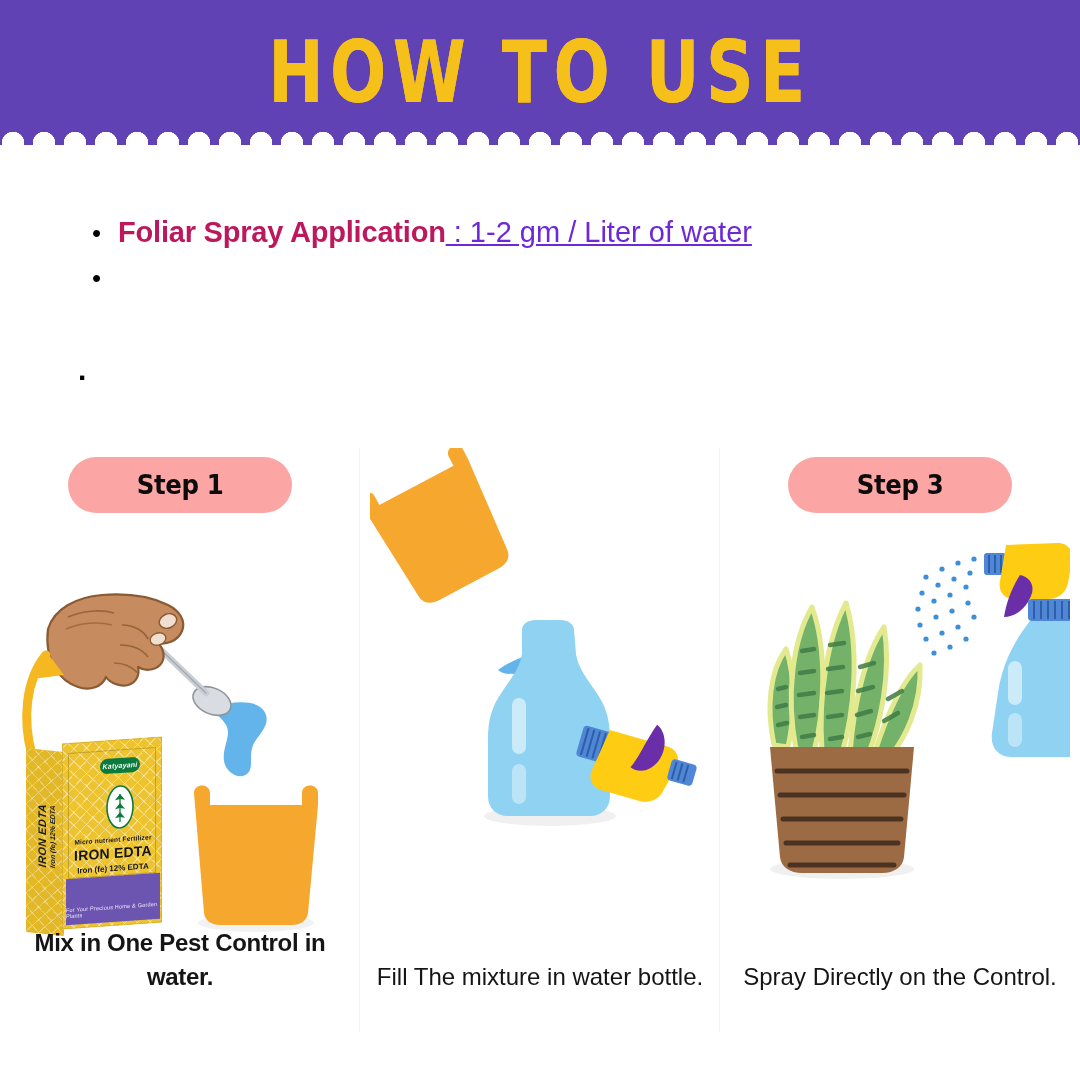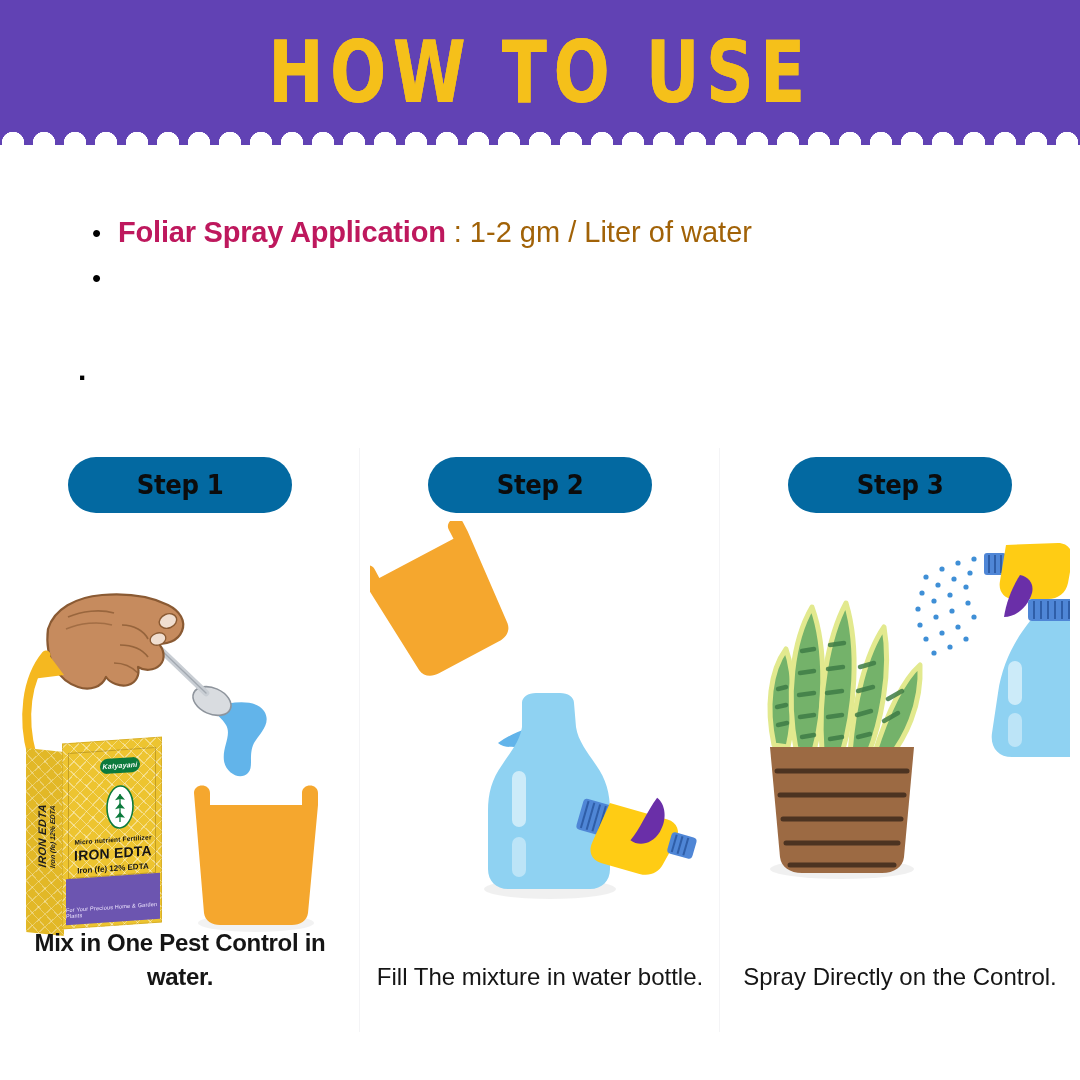--- a/index.html
+++ b/index.html
@@ -52,21 +52,21 @@
   .bullet-row {
     display: flex; align-items: baseline;
     font-size: 29px; line-height: 44px; color: #111111;
     margin-bottom: 1px;
   }
   .bullet-dot {
     width: 26px; flex: 0 0 26px;
     font-size: 26px; line-height: 44px; color: #000;
   }
   .bullet-strong { font-weight: 700; color: #be185d; letter-spacing: -0.2px; }
-  .bullet-rest  { font-weight: 400; color: #a16207; letter-spacing: 0px; }
+  .bullet-rest  { font-weight: 400; color: #6d28d9; letter-spacing: 0px; text-decoration: underline; }
 
   .stray-period {
     position: absolute; left: 78px; top: 355px;
     font-size: 30px; line-height: 30px; color: #000; font-weight: 700;
   }
 
   
   .steps {
     position: absolute; left: 0; top: 440px; width: 1080px; height: 600px;
     display: flex;
@@ -79,21 +79,21 @@
   .step-col::after {
     content: ""; position: absolute; right: 0; top: 8px;
     width: 1px; height: 584px; background: #f4f4f6;
   }
   .step-col:last-child::after { display: none; }
 
   .badge {
     margin-top: 17px;
     width: 224px; height: 56px;
     border-radius: 28px;
-    background: #0369a1;
+    background: #fca5a5;
     display: flex; align-items: center; justify-content: center;
   }
   .badge-label {
     font-size: 26px; font-weight: 700; color: #0c0c0c;
     font-family: "DejaVu Sans", sans-serif;
     letter-spacing: -0.4px;
     transform: scaleX(0.94);
   }
 
   .art { position: relative; width: 340px; height: 400px; margin-top: 8px; }
@@ -281,23 +281,20 @@
           <ellipse cx="76" cy="152" rx="58" ry="9" fill="#000" opacity=".05"></ellipse>
           <path d="M14 22 C14 12 30 12 30 22 L30 34 L122 34 L122 22 C122 12 138 12 138 22 L138 34
                    L128 142 C127 150 120 154 112 154 L40 154 C32 154 25 150 24 142 Z" fill="#f5a72e"></path>
         </svg>
       </div>
 
       <div class="caption bold">Mix in One Pest Control in water.</div>
     </div>
 
     <div class="step-col">
-      <div class="badge">
-        <span class="badge-label">Step 2</span>
-      </div>
 
       <div class="art">
         <svg class="art-abs" width="340" height="400" viewBox="0 0 340 400">
 
           <g transform="rotate(-28 80 92)">
             <path d="M18 18 C18 8 34 8 34 18 L34 28 L118 28 L118 18 C118 8 134 8 134 18 L134 28
                      L126 128 C125 136 118 140 110 140 L42 140 C34 140 27 136 26 128 Z" fill="#f5a72e"></path>
           </g>
 
           <path d="M128 222 C150 206 182 198 196 210 C210 222 198 238 190 250

